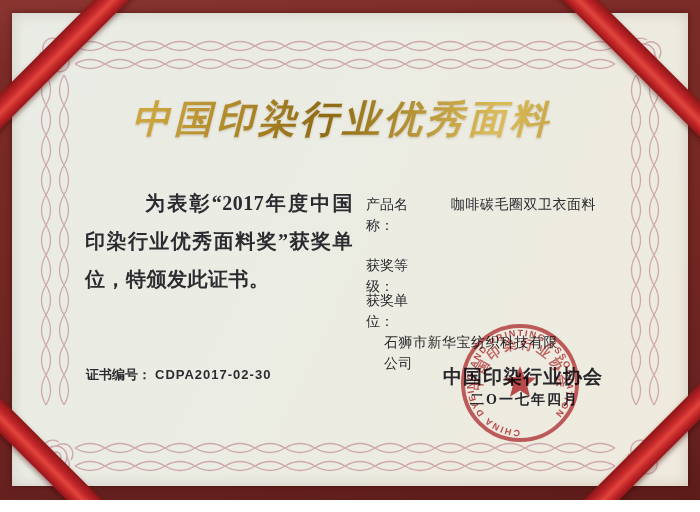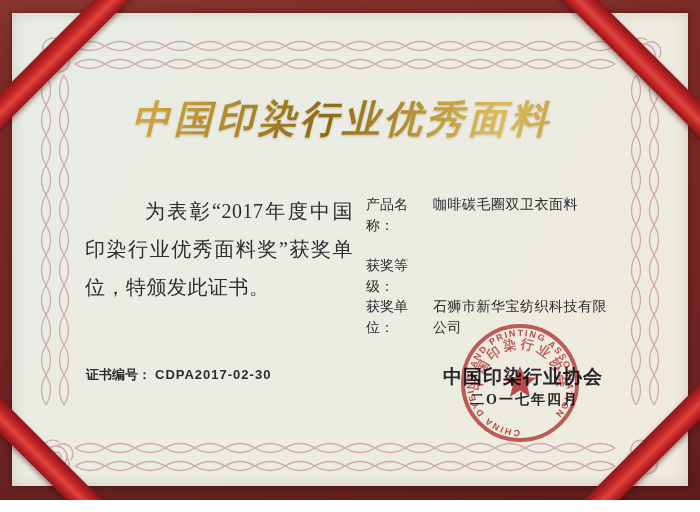--- a/index.html
+++ b/index.html
@@ -32,28 +32,28 @@
     filter:drop-shadow(0 1px 1px rgba(90,60,0,.25));
     white-space:nowrap;
   }
   @supports (-webkit-background-clip:text){
     .title{
       background:linear-gradient(105deg,#8a6410 0%,#cfa63e 22%,#8f6a14 48%,#dcbc58 72%,#96701a 100%);
       -webkit-background-clip:text; background-clip:text; color:transparent;
     }
   }
   .body-text{
-    position:absolute; left:85px; top:192px; width:268px;
-    font-size:20px; font-weight:normal; color:#2b2b30;
+    position:absolute; left:85px; top:184px; width:268px;
+    font-size:20px; font-weight:bold; color:#2b2b30;
     line-height:38px; text-indent:60px; letter-spacing:0.5px; text-align:justify;
   }
   .field-row{position:absolute; left:366px; display:flex; font-size:14px; font-weight:normal; color:#2b2b30;}
-  .row-product{top:194px;} .row-level{top:255px;} .row-unit{top:296px;}
+  .row-product{top:194px;} .row-level{top:255px;} .row-unit{top:290px;flex-direction:column;}
   .field-label{width:67px; flex:none; letter-spacing:0px; line-height:21px;}
-  .field-value{width:176px; line-height:21px; letter-spacing:0.5px;}
+  .field-value{width:176px; line-height:21px; letter-spacing:0.5px;margin-left:18px;}
   .cert-no-row{
     position:absolute; left:86px; top:366px; font-size:13px; font-weight:bold; color:#2b2b30;
     display:flex; align-items:baseline;
   }
   .cert-no{font-family:"Liberation Sans","DejaVu Sans",sans-serif; font-weight:600; letter-spacing:1px; margin-left:4px;}
   .issuer{
     position:absolute; left:443px; top:364px; font-size:19px; font-weight:bold;
     color:#26262b; letter-spacing:1px; white-space:nowrap;
   }
   .issue-date{

